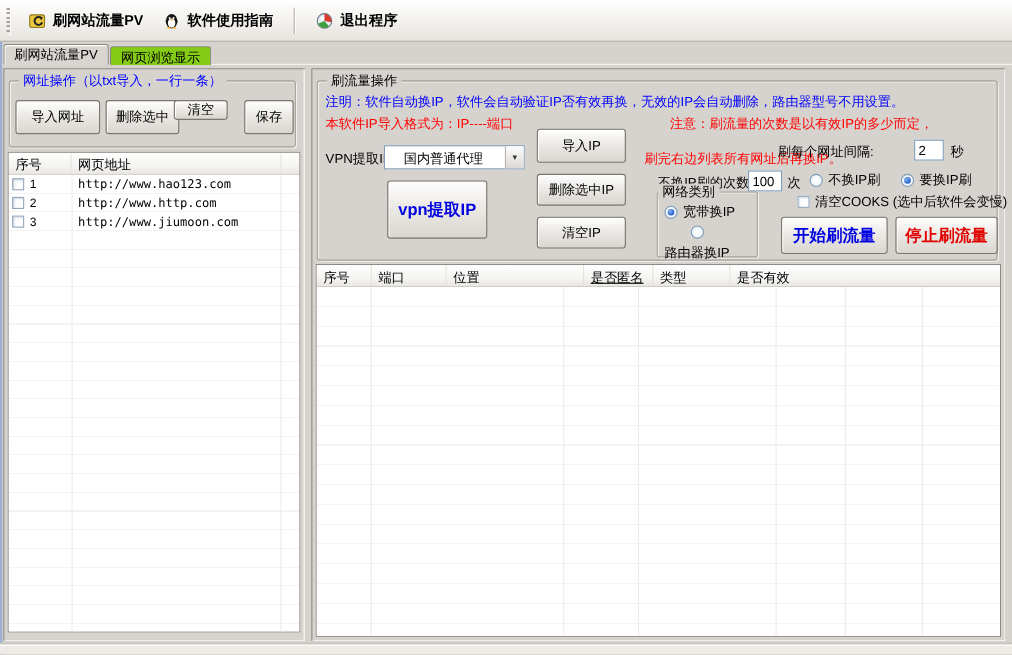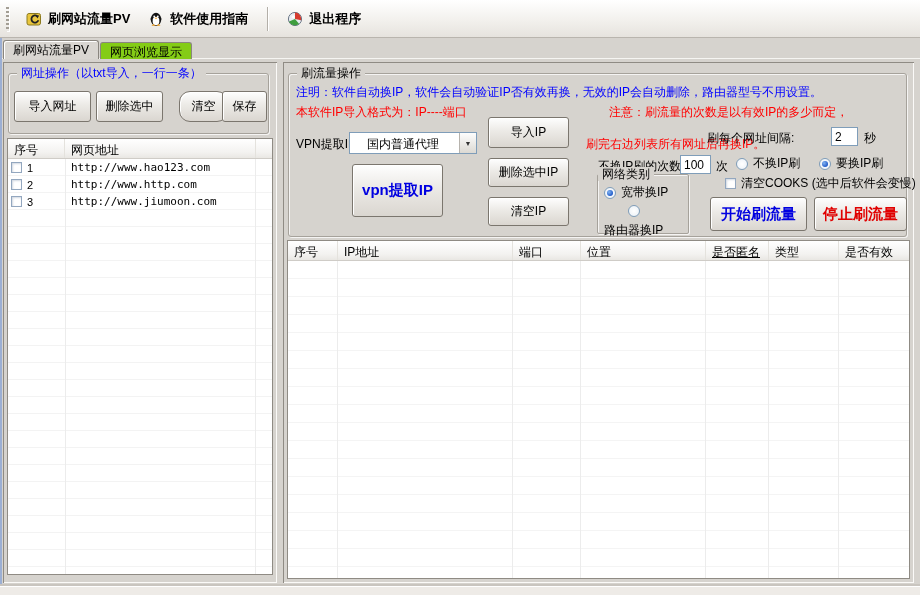--- a/index.html
+++ b/index.html
@@ -172,21 +172,21 @@
 </div>
 <div class="content-top-line"></div>
 <div class="frame-left"></div>
 
 <div class="panel left-panel">
 
   <div class="gb" style="left:5px; top:11px; width:261px; height:61px;">
     <span class="gb-title blue-text">网址操作（以txt导入，一行一条）</span>
     <div class="btn" style="left:5px;  top:17px; width:77px; height:31px;">导入网址</div>
     <div class="btn" style="left:87px; top:17px; width:67px; height:31px;">删除选中</div>
-    <div class="btn" style="left:170px;top:17px; width:49px; height:31px;border-radius:11px;">清空</div>
+    <div class="btn" style="left:149px;top:17px; width:49px; height:18px;">清空</div>
     <div class="btn" style="left:213px;top:17px; width:45px; height:31px;">保存</div>
   </div>
 
   <div class="gridbox" style="left:4px; top:76px; width:266px; height:437px;">
     <div class="t-head">
       <div class="t-h" style="width:57px;">序号</div>
       <div class="t-h" style="flex:1;">网页地址</div>
       <div class="t-h" style="width:16px; border-right:none;"></div>
     </div>
     <div class="t-body">
@@ -273,21 +273,20 @@
       <span class="lbl">清空COOKS (选中后软件会变慢)</span>
     </div>
 
     <div class="btn btn-big-blue" style="left:421px; top:123px; width:97px; height:34px;">开始刷流量</div>
     <div class="btn btn-big-red" style="left:525px; top:123px; width:93px; height:34px;">停止刷流量</div>
   </div>
 
   <div class="gridbox" style="left:4px; top:178px; width:623px; height:339px;">
     <div class="t-head">
       <div class="t-h" style="width:50px;">序号</div>
-      <div class="t-h" style="width:175px;">IP地址</div>
       <div class="t-h" style="width:68px;">端口</div>
       <div class="t-h" style="width:125px;">位置</div>
       <div class="t-h" style="width:63px;text-decoration:underline;">是否匿名</div>
       <div class="t-h" style="width:70px;">类型</div>
       <div class="t-h" style="flex:1; border-right:none;">是否有效</div>
     </div>
     <div class="t-body" style="background:repeating-linear-gradient(to bottom,#ffffff 0 17px,#f4f4f4 17px 18px);">
       <div class="ip-body-cols">
         <div class="ip-col" style="width:50px;"></div>
         <div class="ip-col" style="width:175px;"></div>

